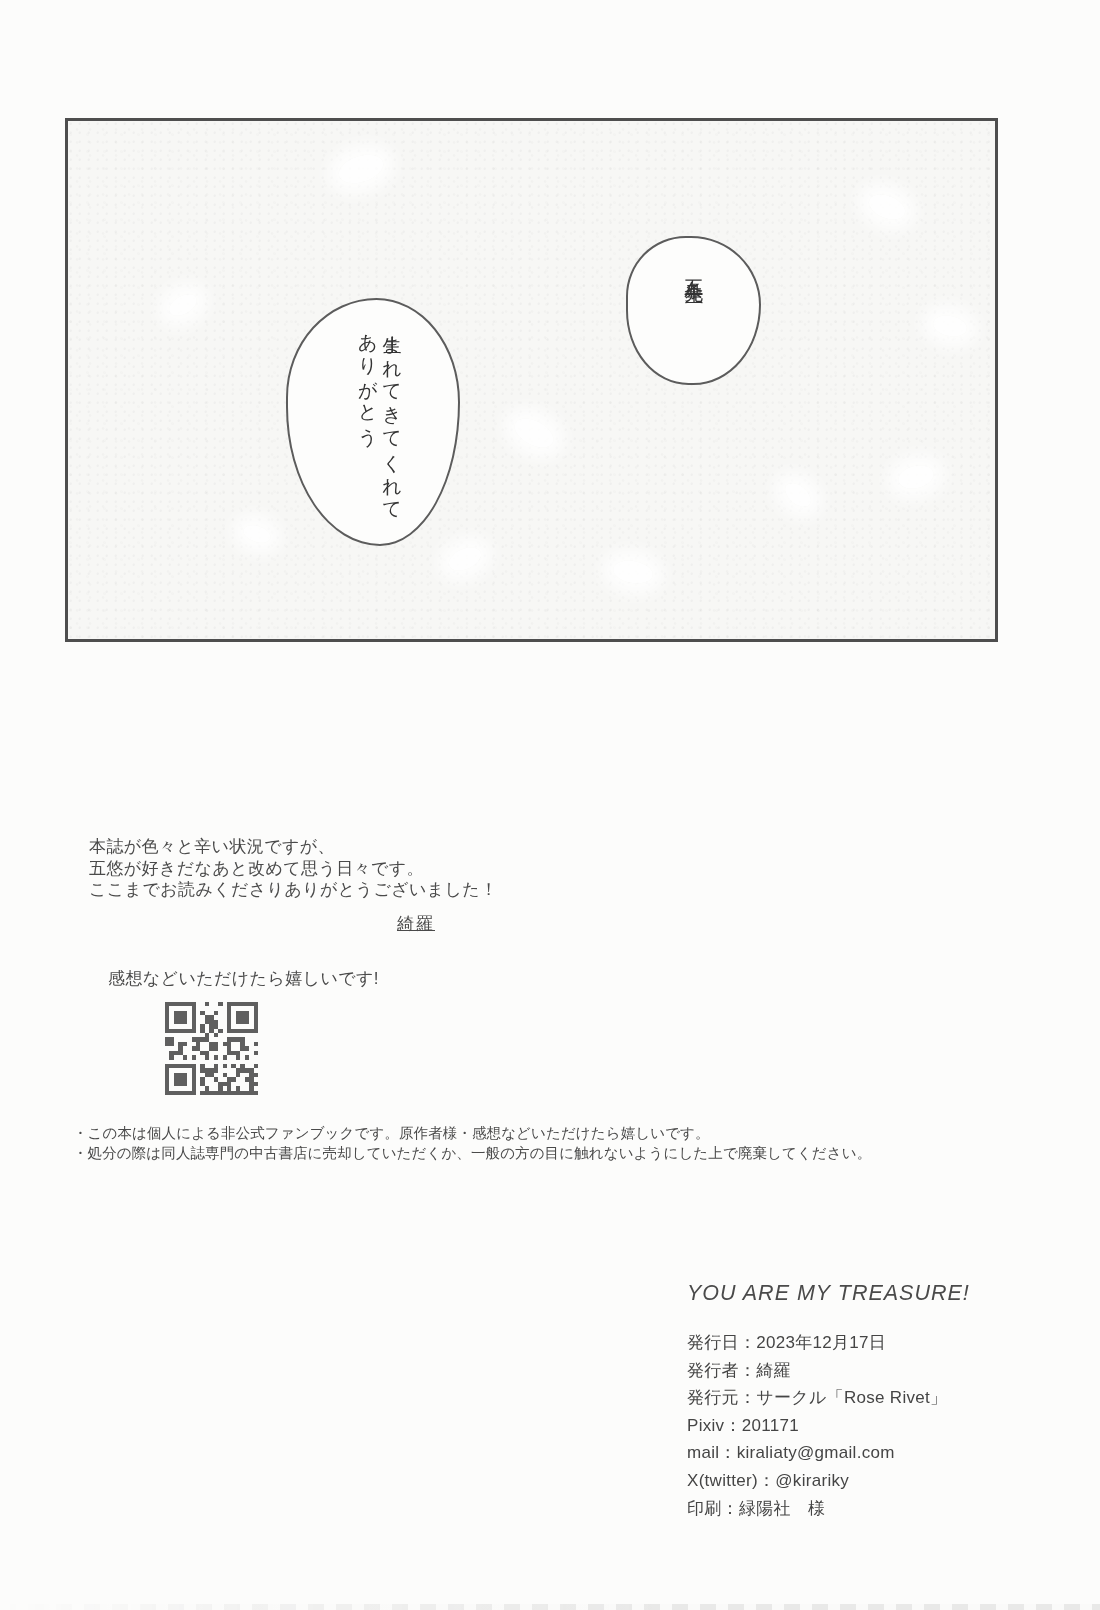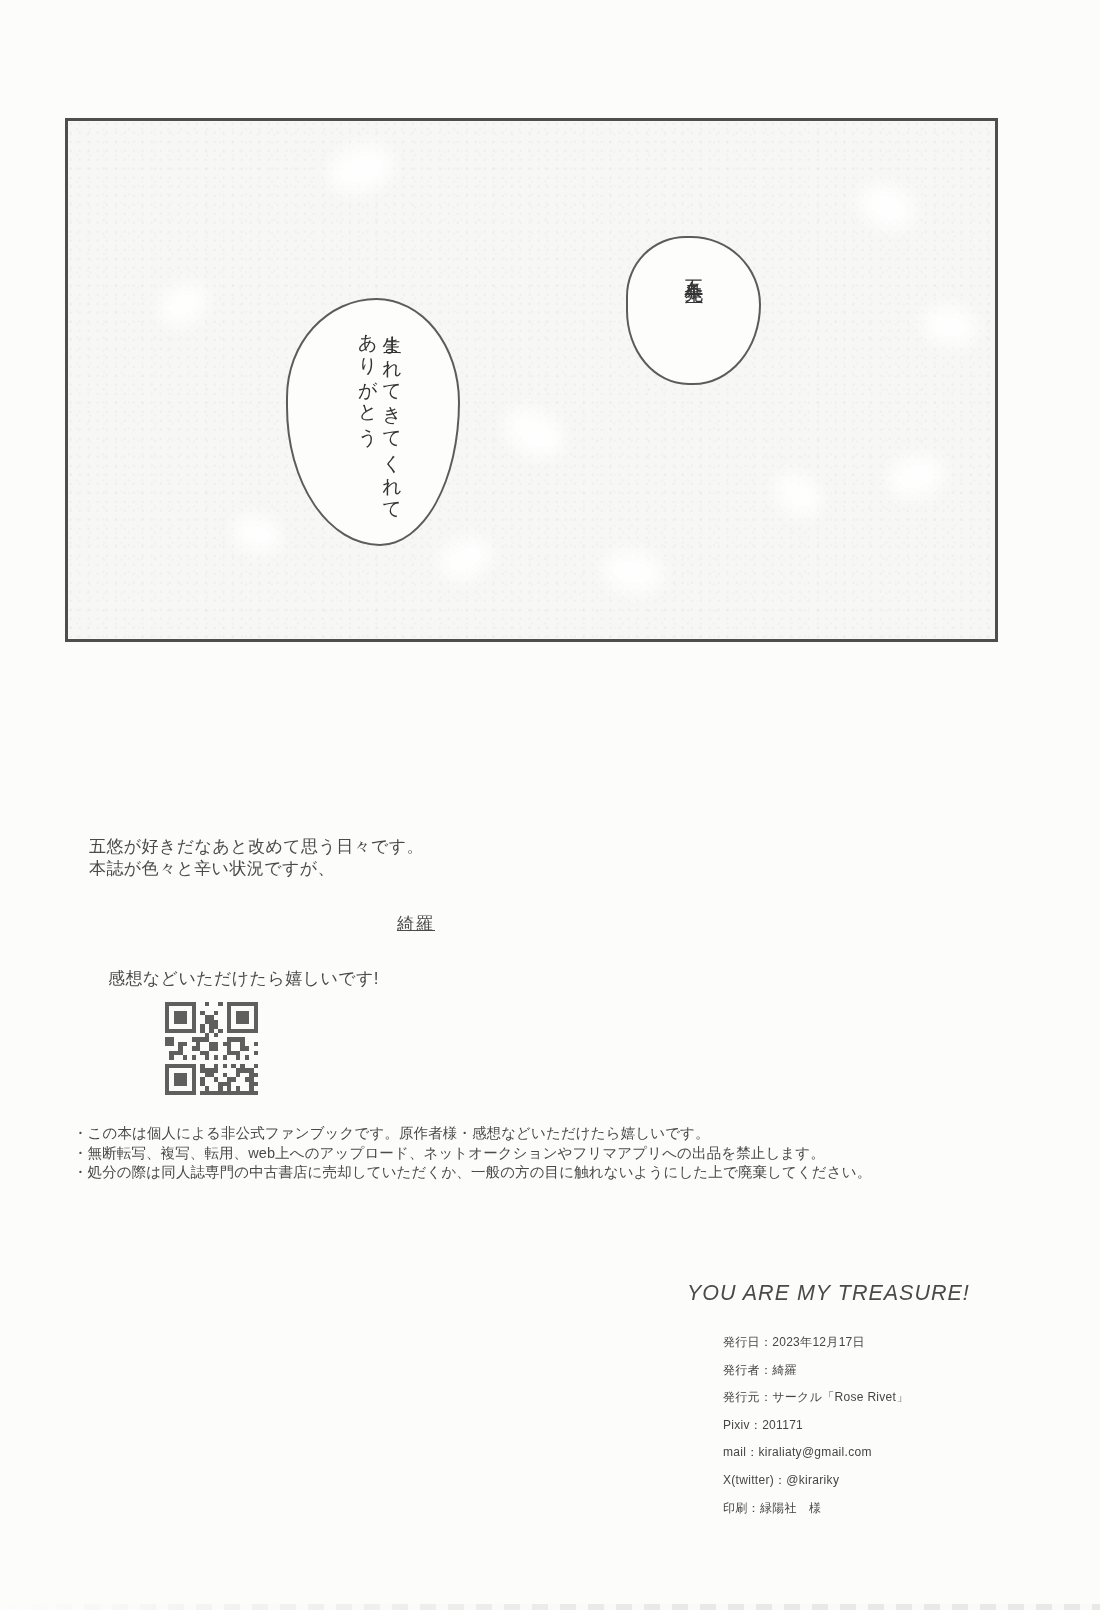--- a/index.html
+++ b/index.html
@@ -97,22 +97,22 @@
     letter-spacing: 0.1px; color: #4a4a4a;
   }
 
   
   .colophon-title {
     position: absolute; left: 687px; top: 1281px;
     font-size: 21.5px; letter-spacing: 1px; color: #4a4a4a; font-style: italic;
   }
   .colophon { position: absolute; left: 687px; top: 1329px; }
   .colophon div {
-    font-size: 12px; line-height: 27.6px;
-    letter-spacing: 0.3px; color: #454545; margin-left: 36px;
+    font-size: 17px; line-height: 27.6px;
+    letter-spacing: 0.3px; color: #454545;
   }
 
   
   .scan-edge {
     position: absolute; left: 0; top: 1604px;
     width: 1100px; height: 6px;
     background: repeating-linear-gradient(90deg,
       rgba(130,130,130,0.45) 0px, rgba(130,130,130,0.45) 16px,
       rgba(200,200,200,0.12) 16px, rgba(200,200,200,0.12) 28px);
     opacity: 0.35;
@@ -140,22 +140,23 @@
     <div class="bubble bubble-gojo">
       <div class="vtext">五条先生</div>
     </div>
     <div class="bubble bubble-thanks">
       <div class="vtext">生まれてきてくれて
 ありがとう</div>
     </div>
   </div>
 
   <div class="afterword">
+    <p>本誌が色々と辛い状況ですが、</p>
     <p>五悠が好きだなあと改めて思う日々です。</p>
-    <p>本誌が色々と辛い状況ですが、</p>
+    <p>ここまでお読みくださりありがとうございました！</p>
   </div>
 
   <div class="signature">綺羅</div>
 
   <div class="feedback">感想などいただけたら嬉しいです!</div>
 
   <svg class="qr" viewBox="0 0 21 21" shape-rendering="crispEdges" aria-hidden="true">
       <rect x="0" y="0" width="1" height="1" fill="#5f5f5f"></rect>
       <rect x="1" y="0" width="1" height="1" fill="#5f5f5f"></rect>
       <rect x="2" y="0" width="1" height="1" fill="#5f5f5f"></rect>
@@ -365,21 +366,20 @@
       <rect x="15" y="20" width="1" height="1" fill="#5f5f5f"></rect>
       <rect x="16" y="20" width="1" height="1" fill="#5f5f5f"></rect>
       <rect x="17" y="20" width="1" height="1" fill="#5f5f5f"></rect>
       <rect x="18" y="20" width="1" height="1" fill="#5f5f5f"></rect>
       <rect x="19" y="20" width="1" height="1" fill="#5f5f5f"></rect>
       <rect x="20" y="20" width="1" height="1" fill="#5f5f5f"></rect>
     </svg>
 
   <div class="disclaimer">
     <p>・この本は個人による非公式ファンブックです。原作者様・感想などいただけたら嬉しいです。</p>
-    <p>・無断転写、複写、転用、web上へのアップロード、ネットオークションやフリマアプリへの出品を禁止します。</p>
     <p>・処分の際は同人誌専門の中古書店に売却していただくか、一般の方の目に触れないようにした上で廃棄してください。</p>
   </div>
 
   <div class="colophon-title">YOU ARE MY TREASURE!</div>
   <div class="colophon">
     <div>発行日：2023年12月17日</div>
     <div>発行者：綺羅</div>
     <div>発行元：サークル「Rose Rivet」</div>
     <div>Pixiv：201171</div>
     <div>mail：kiraliaty@gmail.com</div>

